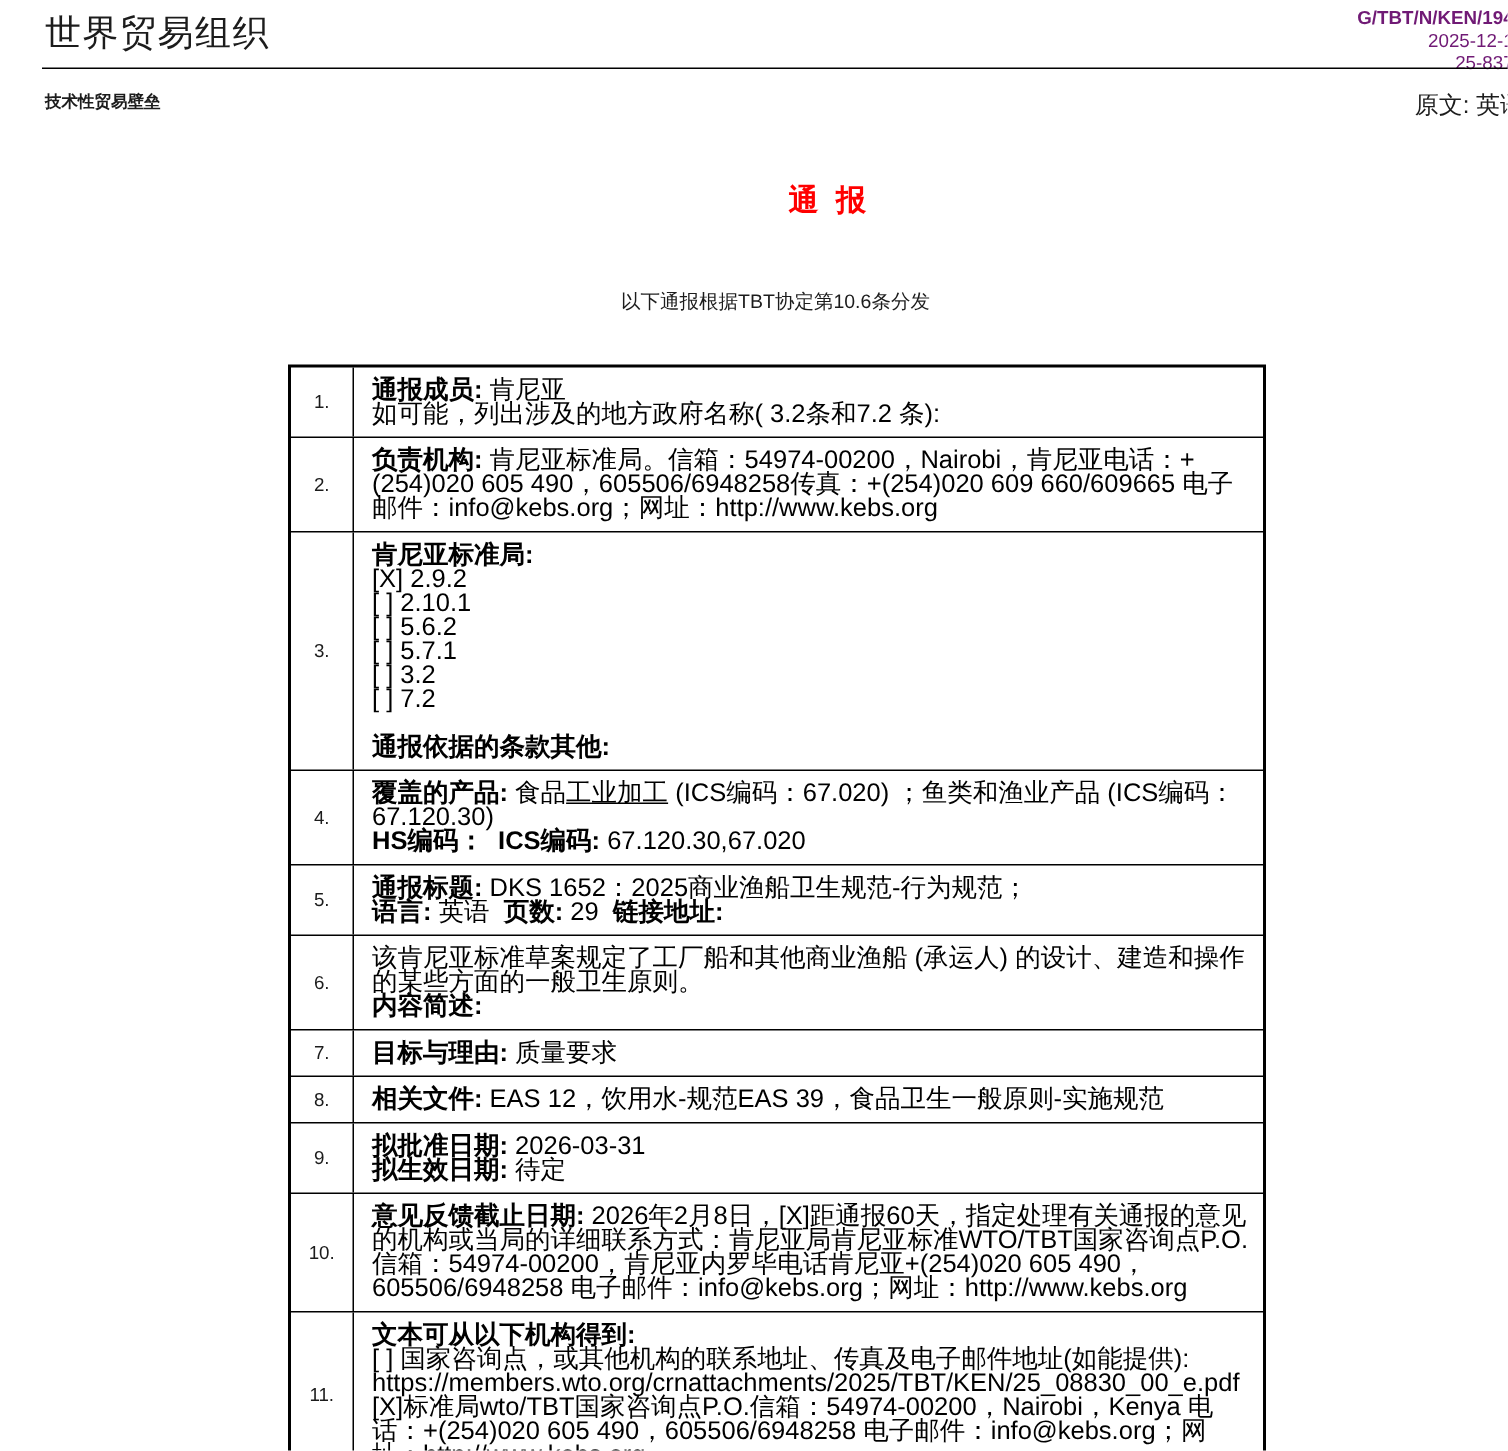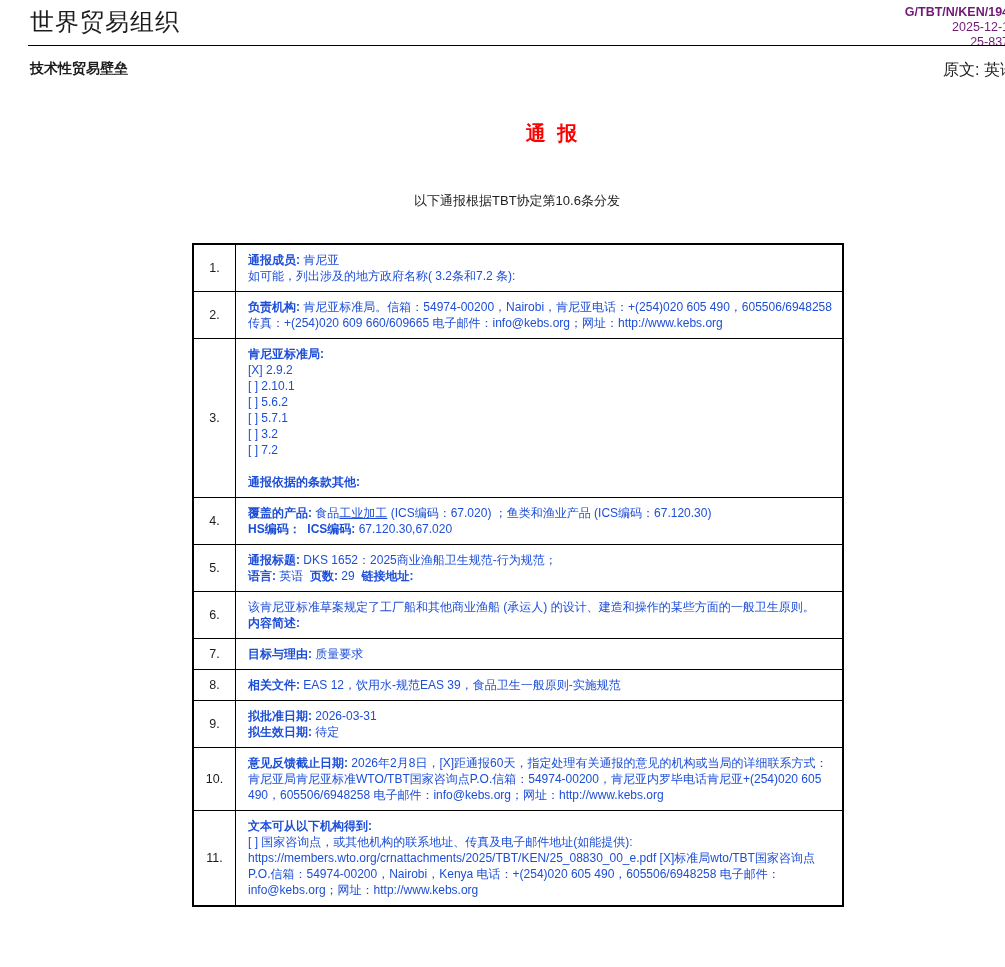--- a/index.html
+++ b/index.html
@@ -43,21 +43,21 @@
     left: 8px;
     right: 9px;
     top: 45px;
     border-top: 1px solid #000000;
     height: 0;
   }
   .committee {
     position: absolute;
     left: 10px;
     top: 60px;
-    font-size: 14px;
+    font-size: 11px;
     font-weight: bold;
     color: #1c1c1c;
   }
   .orig-lang {
     position: absolute;
     right: 9px;
     top: 60px;
     font-size: 16px;
     color: #1c1c1c;
   }
@@ -99,23 +99,23 @@
     border-right: 1px solid #000000;
     display: flex;
     align-items: center;
     justify-content: center;
     font-size: 12.5px;
     color: #1c1c1c;
     padding: 2px 0;
   }
   .tcell {
     padding: 7px 10px 7px 12px;
-    font-size: 12px;
+    font-size: 17px;
     line-height: 16px;
-    color: #1d4ed8;
+    color: #000000;
   }
   .line {
     white-space: pre-wrap;
     word-break: break-word;
   }
   .seg-b { font-weight: bold; }
   .seg-u { text-decoration: underline; }
 </style>
 </head>
 <body>

